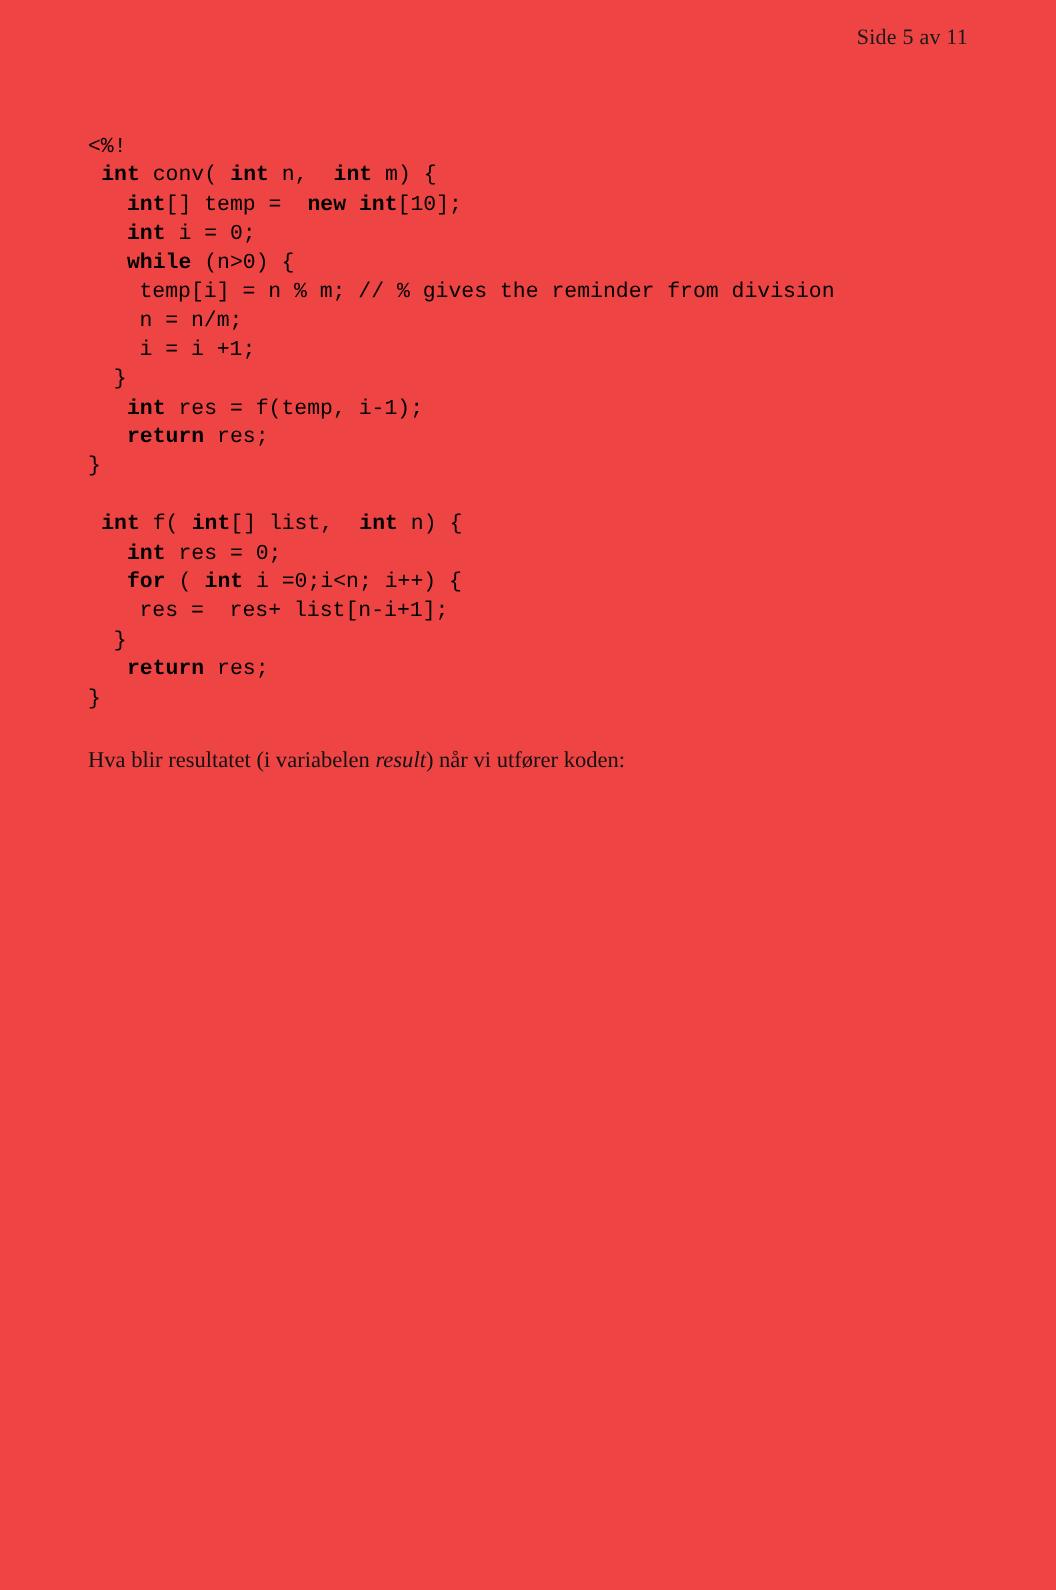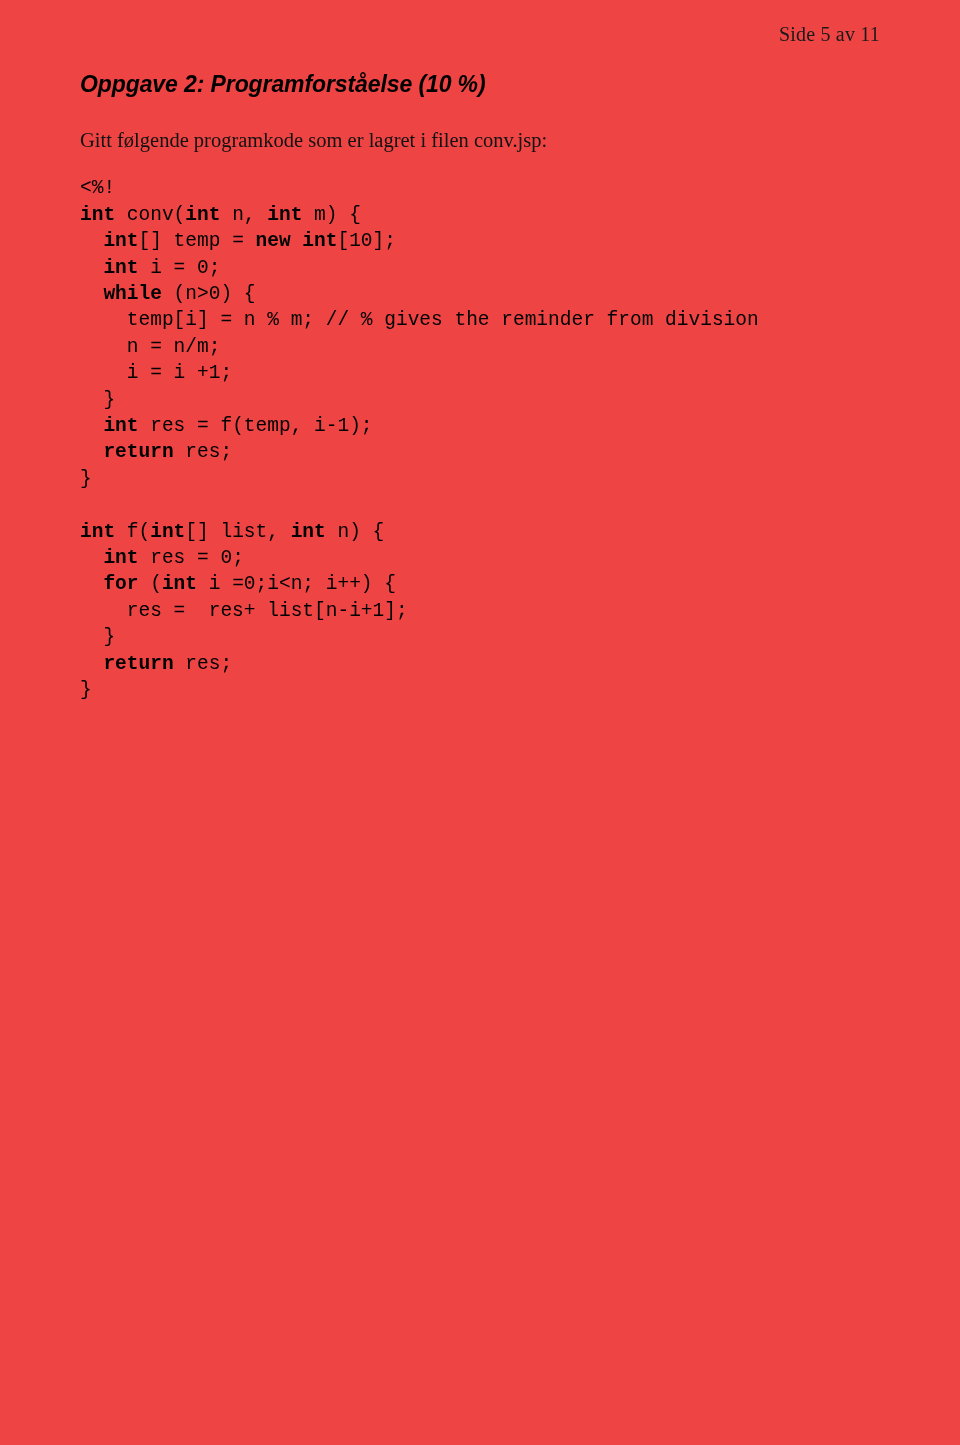--- a/index.html
+++ b/index.html
@@ -75,43 +75,42 @@
   
   .code-block {
     font-family: "Liberation Mono", "DejaVu Sans Mono", monospace;
     font-size: 19.5px;
     line-height: 26.4px;
     color: #000000;
     white-space: pre;
     margin: 0;
     letter-spacing: 0px;
   }
-  .code-block .kw { font-weight: bold; }
+  .code-block .kw { font-weight: bold; margin-left: 12px; }
   .code-line { white-space: pre; min-height: 26.4px; }
   .code-blank { height: 26.4px; }
 </style>
 </head>
 <body>
 
 <div class="page">
 
   <div class="page-header">Side 5 av 11</div>
 
   <div class="content">
 
-    <h1 class="task-title">Oppgave 2: Programforståelse (10 %)</h1>
 
     <div class="spacer-28"></div>
 
-    <p class="para">Gitt følgende programkode som er lagret i filen conv.jsp:</p>
 
     <div class="spacer-22"></div>
 
     <div class="code-block"><div class="code-line"><span>&lt;%!</span></div><div class="code-line"><span class="kw">int</span><span> conv(</span><span class="kw">int</span><span> n, </span><span class="kw">int</span><span> m) {</span></div><div class="code-line"><span>  </span><span class="kw">int</span><span>[] temp = </span><span class="kw">new int</span><span>[10];</span></div><div class="code-line"><span>  </span><span class="kw">int</span><span> i = 0;</span></div><div class="code-line"><span>  </span><span class="kw">while</span><span> (n&gt;0) {</span></div><div class="code-line"><span>    temp[i] = n % m; // % gives the reminder from division</span></div><div class="code-line"><span>    n = n/m;</span></div><div class="code-line"><span>    i = i +1;</span></div><div class="code-line"><span>  }</span></div><div class="code-line"><span>  </span><span class="kw">int</span><span> res = f(temp, i-1);</span></div><div class="code-line"><span>  </span><span class="kw">return</span><span> res;</span></div><div class="code-line"><span>}</span></div><div class="code-blank">&nbsp;</div><div class="code-line"><span class="kw">int</span><span> f(</span><span class="kw">int</span><span>[] list, </span><span class="kw">int</span><span> n) {</span></div><div class="code-line"><span>  </span><span class="kw">int</span><span> res = 0;</span></div><div class="code-line"><span>  </span><span class="kw">for</span><span> (</span><span class="kw">int</span><span> i =0;i&lt;n; i++) {</span></div><div class="code-line"><span>    res =  res+ list[n-i+1];</span></div><div class="code-line"><span>  }</span></div><div class="code-line"><span>  </span><span class="kw">return</span><span> res;</span></div><div class="code-line"><span>}</span></div></div>
 
     <div class="spacer-30"></div>
 
+    <p class="para"><span>Hva blir resultatet (i variabelen </span><span class="ital">result</span><span>) når vi utfører koden:</span></p>
 
     <div class="spacer-18"></div>
 
 
   </div>
 </div>
 
 </body></html>

